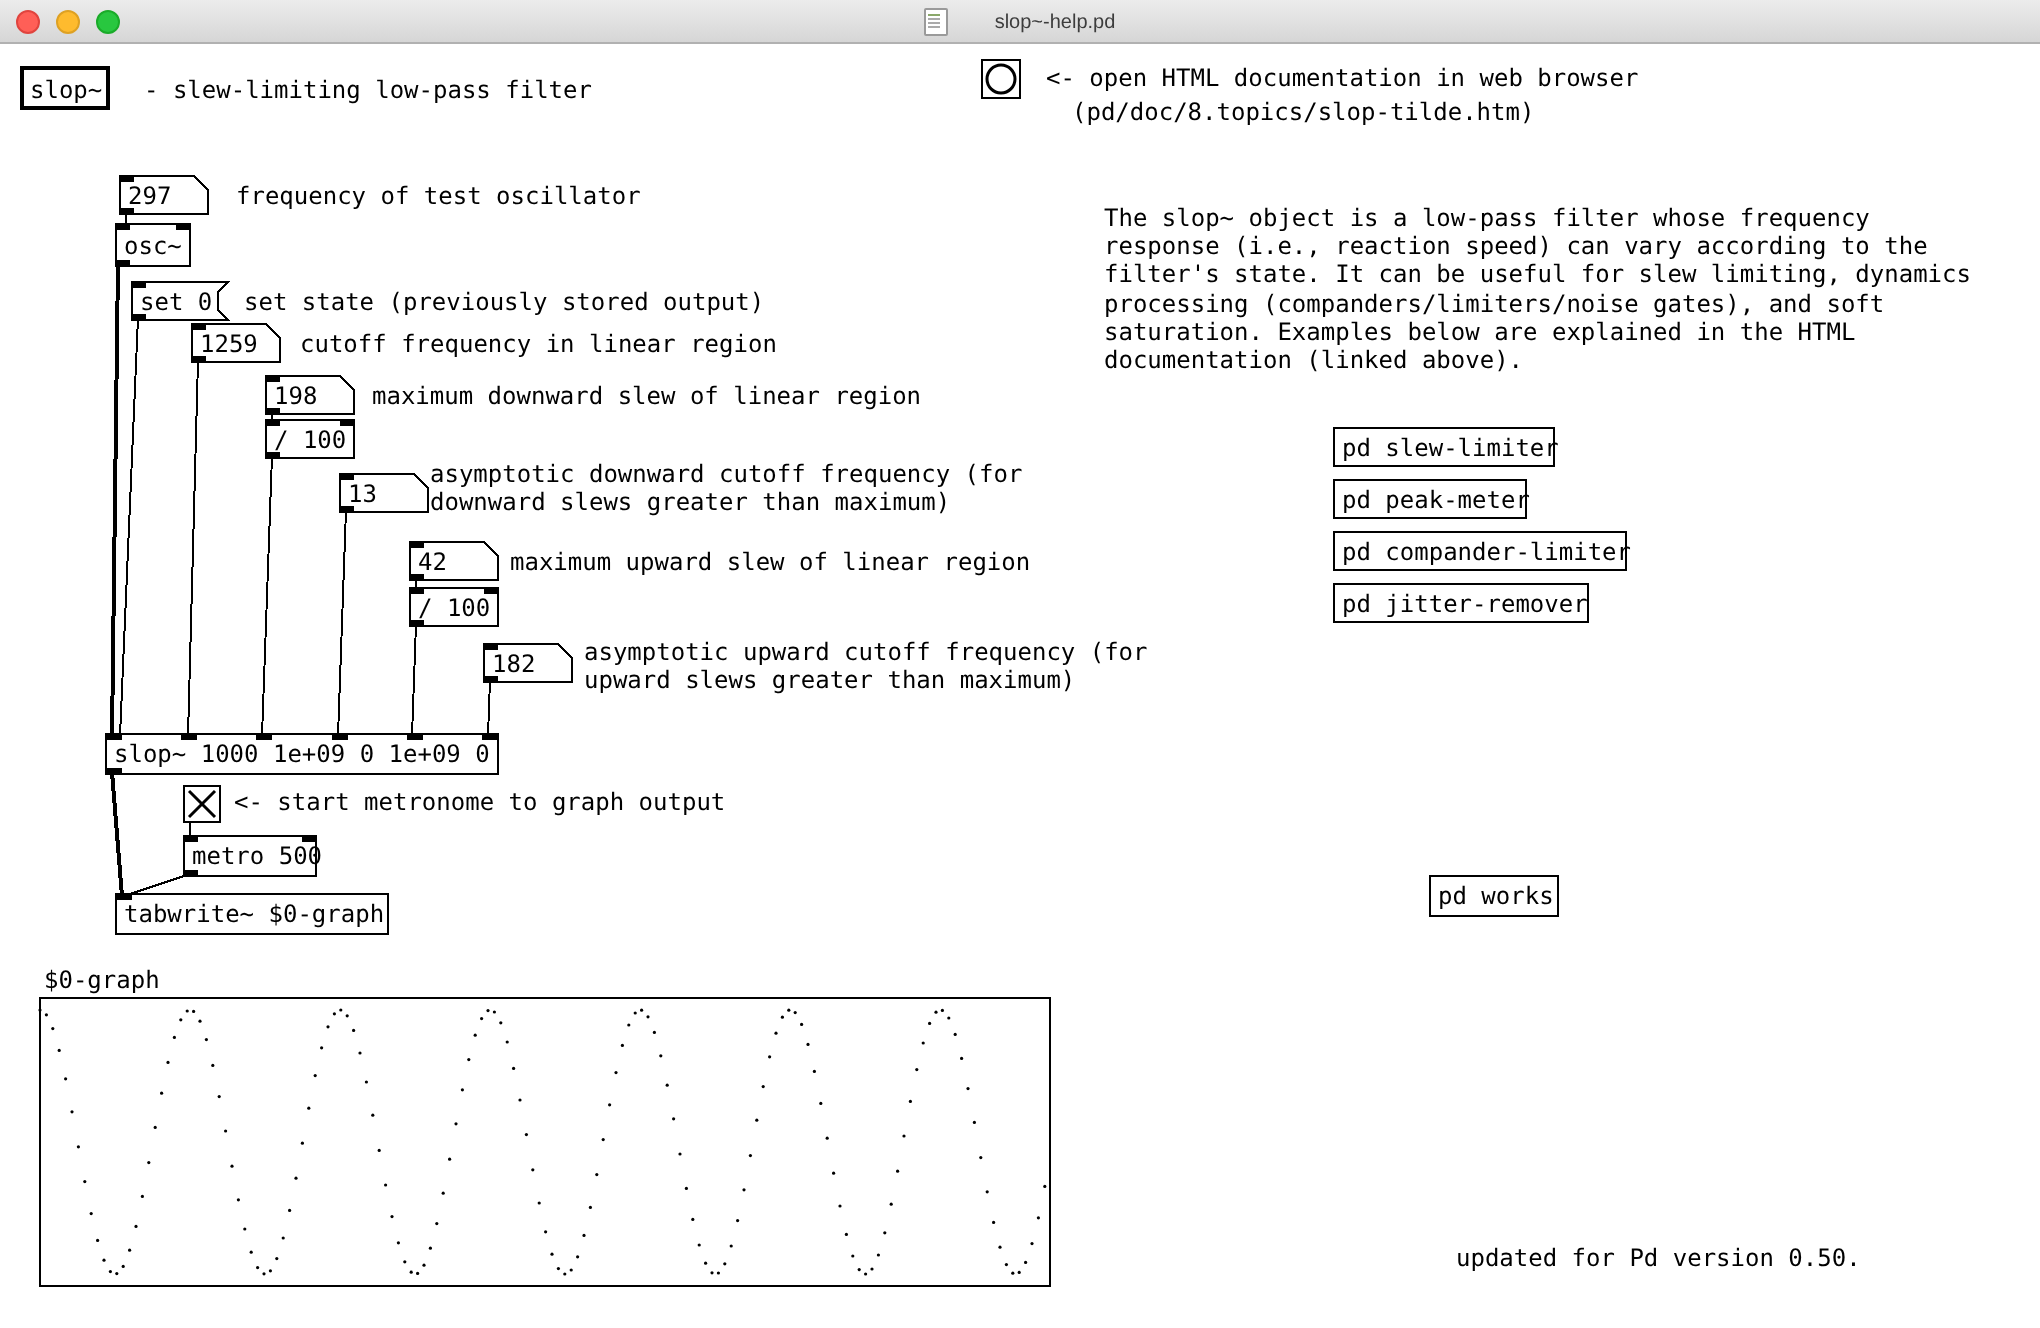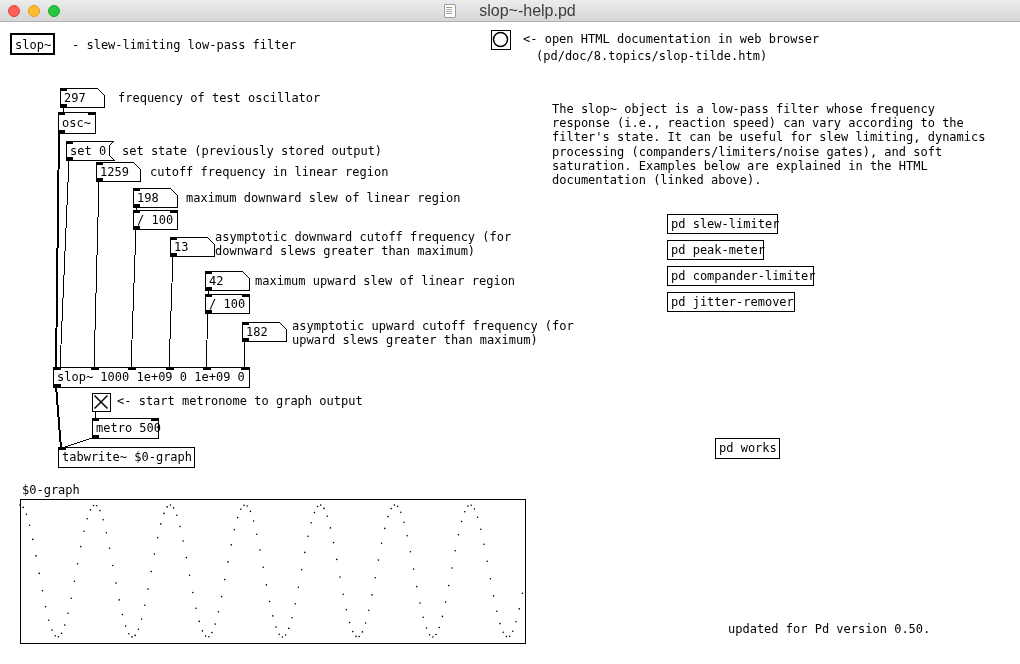--- a/index.html
+++ b/index.html
@@ -7,21 +7,21 @@
           font-family:"Liberation Sans",sans-serif;}
   .titlebar{position:absolute;left:0;top:0;width:1020px;height:22px;
             background:linear-gradient(#ececec,#d6d6d6);border-bottom:1px solid #b1b1b1;box-sizing:border-box;}
   .traffic{position:absolute;left:8px;top:5px;display:flex;gap:8px;}
   .tl{width:12px;height:12px;border-radius:50%;box-sizing:border-box;}
   .tl.red{background:#ff5f57;border:1px solid #e0443e;}
   .tl.yellow{background:#febb2e;border:1px solid #dea123;}
   .tl.green{background:#28c73f;border:1px solid #1aab29;}
   .title-group{position:absolute;left:0;right:0;top:0;height:22px;display:flex;
                align-items:center;justify-content:center;gap:5px;}
-  .title-text{font-size:16px;color:#3d3d3d;margin-left:18px;}
+  .title-text{font-size:10px;color:#3d3d3d;margin-left:18px;}
   .doc-icon{width:10px;height:12px;background:#fff;border:1px solid #9a9a9a;border-radius:1px;
             position:relative;display:inline-block;}
   .doc-icon::before{content:"";position:absolute;left:1px;top:2px;width:6px;height:1px;
             background:#8aa86a;box-shadow:0 2px 0 #aaa,0 4px 0 #aaa,0 6px 0 #aaa;}
   svg{position:absolute;left:0;top:22px;}
   .box{fill:#fff;stroke:#000;stroke-width:1;shape-rendering:crispEdges;}
   .box2{stroke-width:2;}
   .bt{font:12px "DejaVu Sans Mono",monospace;fill:#000;}
   .cmt{font:12px "DejaVu Sans Mono",monospace;fill:#000;}
   .wire{stroke:#000;stroke-width:1;fill:none;shape-rendering:crispEdges;}

